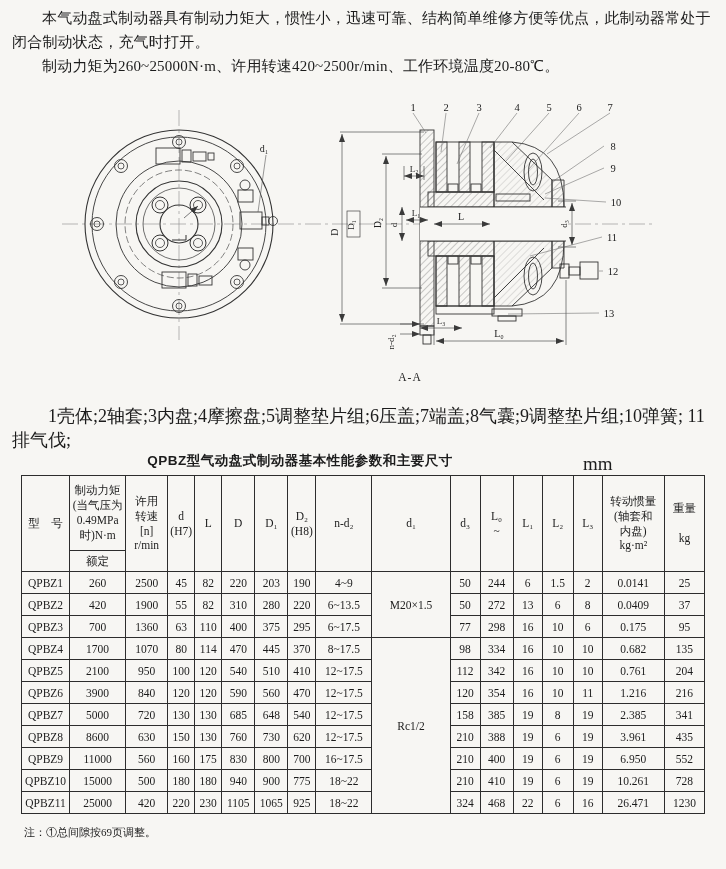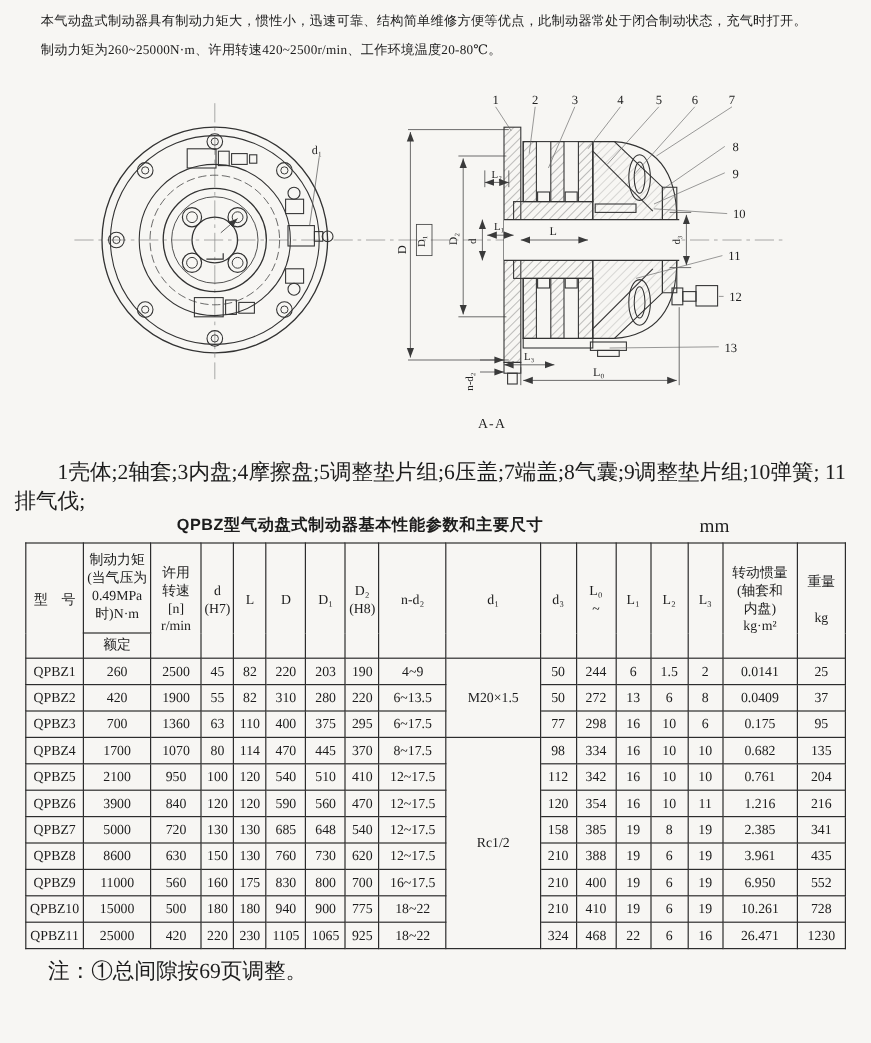--- a/index.html
+++ b/index.html
@@ -1,46 +1,46 @@
 <!DOCTYPE html>
 <html><head>
 <meta charset="utf-8">
 <style>
   html,body{margin:0;padding:0;}
   body{
     width:726px;height:869px;overflow:hidden;
     background:#f7f6f3;color:#1c1c1c;
     font-family:"Liberation Serif","DejaVu Serif",serif;
   }
-  .para{font-size:11px;line-height:24px;margin:0 10px 0 12px;text-indent:2em;letter-spacing:0.2px;}
+  .para{font-size:15px;line-height:24px;margin:0 10px 0 12px;text-indent:2em;letter-spacing:0.2px;font-family:Liberation Serif, serif;}
   .para.first{padding-top:6px;}
   .drawing-wrap{margin-top:6px;}
   .parts{font-size:18px;line-height:24px;margin:10px 10px 0 12px;text-indent:2em;}
   .tbl-title-row{position:relative;height:20px;}
   .tbl-title{
     width:600px;text-align:center;
     font-family:"Liberation Sans","DejaVu Sans",sans-serif;
     font-weight:700;font-size:13.5px;letter-spacing:0.5px;
   }
-  .tbl-unit{position:absolute;left:583px;top:1px;font-size:16px;font-weight:400;}
+  .tbl-unit{position:absolute;left:583px;top:1px;font-size:19px;font-weight:400;}
   table.spec{
     border-collapse:collapse;table-layout:fixed;
     margin:3px 0 0 21px;width:684px;
     font-size:11.5px;border:1.5px solid #2d2d2d;
   }
   table.spec th,table.spec td{
     border:1px solid #2d2d2d;text-align:center;vertical-align:middle;
     padding:0 1px;overflow:hidden;font-weight:normal;
   }
   table.spec th{white-space:pre-line;line-height:1.3;}
   table.spec td{height:21px;}
   .h-main{height:74px;}
   .h-sub{height:20px;}
   td.model{text-align:left;padding-left:4px;}
-  .notes{margin:9px 0 0 40px;font-size:18px;line-height:18px;}
+  .notes{margin:9px 0 0 24px;font-size:11px;line-height:18px;}
   .notes .n2{margin-left:15px;}
   svg text{font-family:"Liberation Serif","DejaVu Serif",serif;fill:#222;}
 </style>
 </head>
 <body>
 
 <p class="para first">本气动盘式制动器具有制动力矩大，惯性小，迅速可靠、结构简单维修方便等优点，此制动器常处于闭合制动状态，充气时打开。</p>
 <p class="para">制动力矩为260~25000N·m、许用转速420~2500r/min、工作环境温度20-80℃。</p>
 
 <div class="drawing-wrap">

